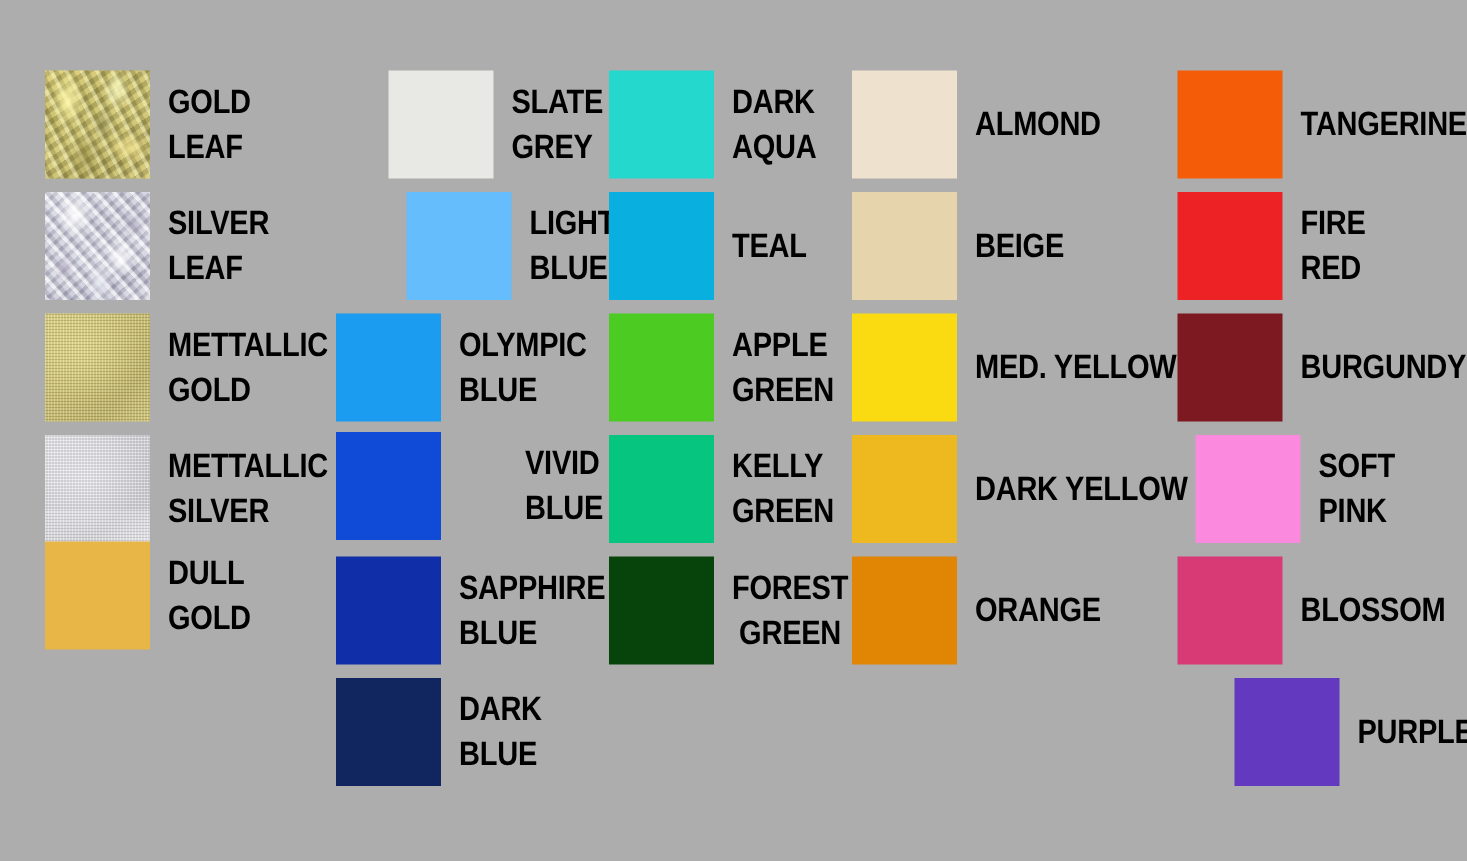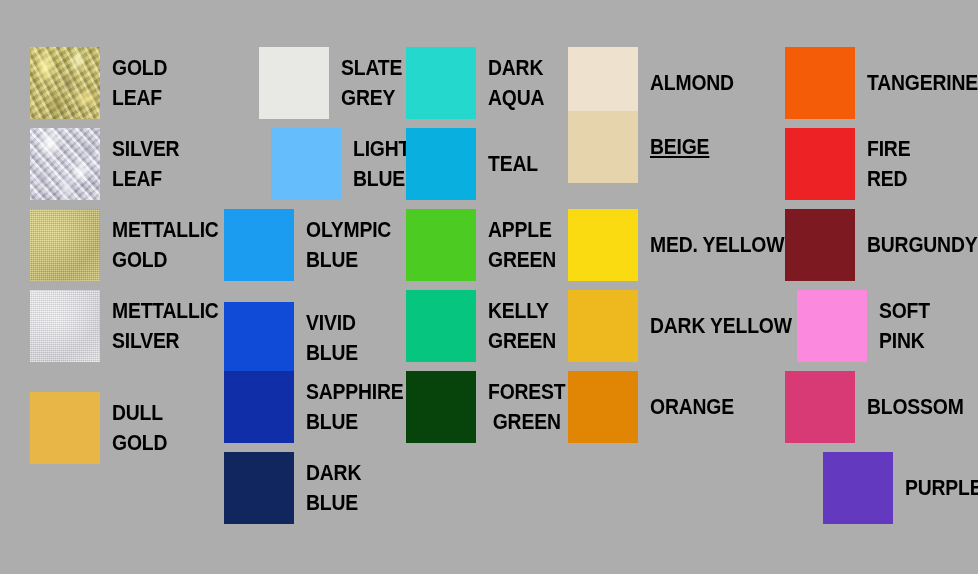--- a/index.html
+++ b/index.html
@@ -125,21 +125,21 @@
           <span class="ln">GOLD</span>
         </div>
       </div>
       <div class="swatch-row" style="top: 290px;">
         <div class="swatch tex-metallic-silver" style="width: 70px; height: 72px;"></div>
         <div class="label">
           <span class="ln">METTALLIC</span>
           <span class="ln">SILVER</span>
         </div>
       </div>
-      <div class="swatch-row" style="top: 392px; justify-content: center;">
+      <div class="swatch-row" style="top: 361px; justify-content: center;">
         <div class="swatch" style="width: 70px; height: 72px; background: rgb(232, 182, 71);"></div>
         <div class="label">
           <span class="ln">DULL</span>
           <span class="ln">GOLD</span>
         </div>
       </div>
     </div>
     <div class="column" style="left: 224px;">
       <div class="swatch-row" style="top: 47px; margin-left: 35px;">
         <div class="swatch" style="width: 70px; height: 72px; background: rgb(232, 233, 229);"></div>
@@ -155,21 +155,21 @@
           <span class="ln">BLUE</span>
         </div>
       </div>
       <div class="swatch-row" style="top: 209px;">
         <div class="swatch" style="width: 70px; height: 72px; background: rgb(27, 156, 240);"></div>
         <div class="label">
           <span class="ln">OLYMPIC</span>
           <span class="ln">BLUE</span>
         </div>
       </div>
-      <div class="swatch-row" style="top: 302px;">
+      <div class="swatch-row" style="top: 288px; gap: 44px;">
         <div class="swatch" style="width: 70px; height: 72px; background: rgb(15, 75, 214);"></div>
         <div class="label">
           <span class="ln">VIVID</span>
           <span class="ln">BLUE</span>
         </div>
       </div>
       <div class="swatch-row" style="top: 371px;">
         <div class="swatch" style="width: 70px; height: 72px; background: rgb(15, 46, 168);"></div>
         <div class="label">
           <span class="ln">SAPPHIRE</span>
@@ -220,21 +220,21 @@
         </div>
       </div>
     </div>
     <div class="column" style="left: 568px;">
       <div class="swatch-row" style="top: 47px;">
         <div class="swatch" style="width: 70px; height: 72px; background: rgb(238, 225, 205);"></div>
         <div class="label">
           <span class="ln">ALMOND</span>
         </div>
       </div>
-      <div class="swatch-row" style="top: 111px; text-decoration: underline;">
+      <div class="swatch-row" style="top: 128px;">
         <div class="swatch" style="width: 70px; height: 72px; background: rgb(230, 213, 172);"></div>
         <div class="label">
           <span class="ln">BEIGE</span>
         </div>
       </div>
       <div class="swatch-row" style="top: 209px;">
         <div class="swatch" style="width: 70px; height: 72px; background: rgb(250, 218, 16);"></div>
         <div class="label">
           <span class="ln">MED. YELLOW</span>
         </div>

